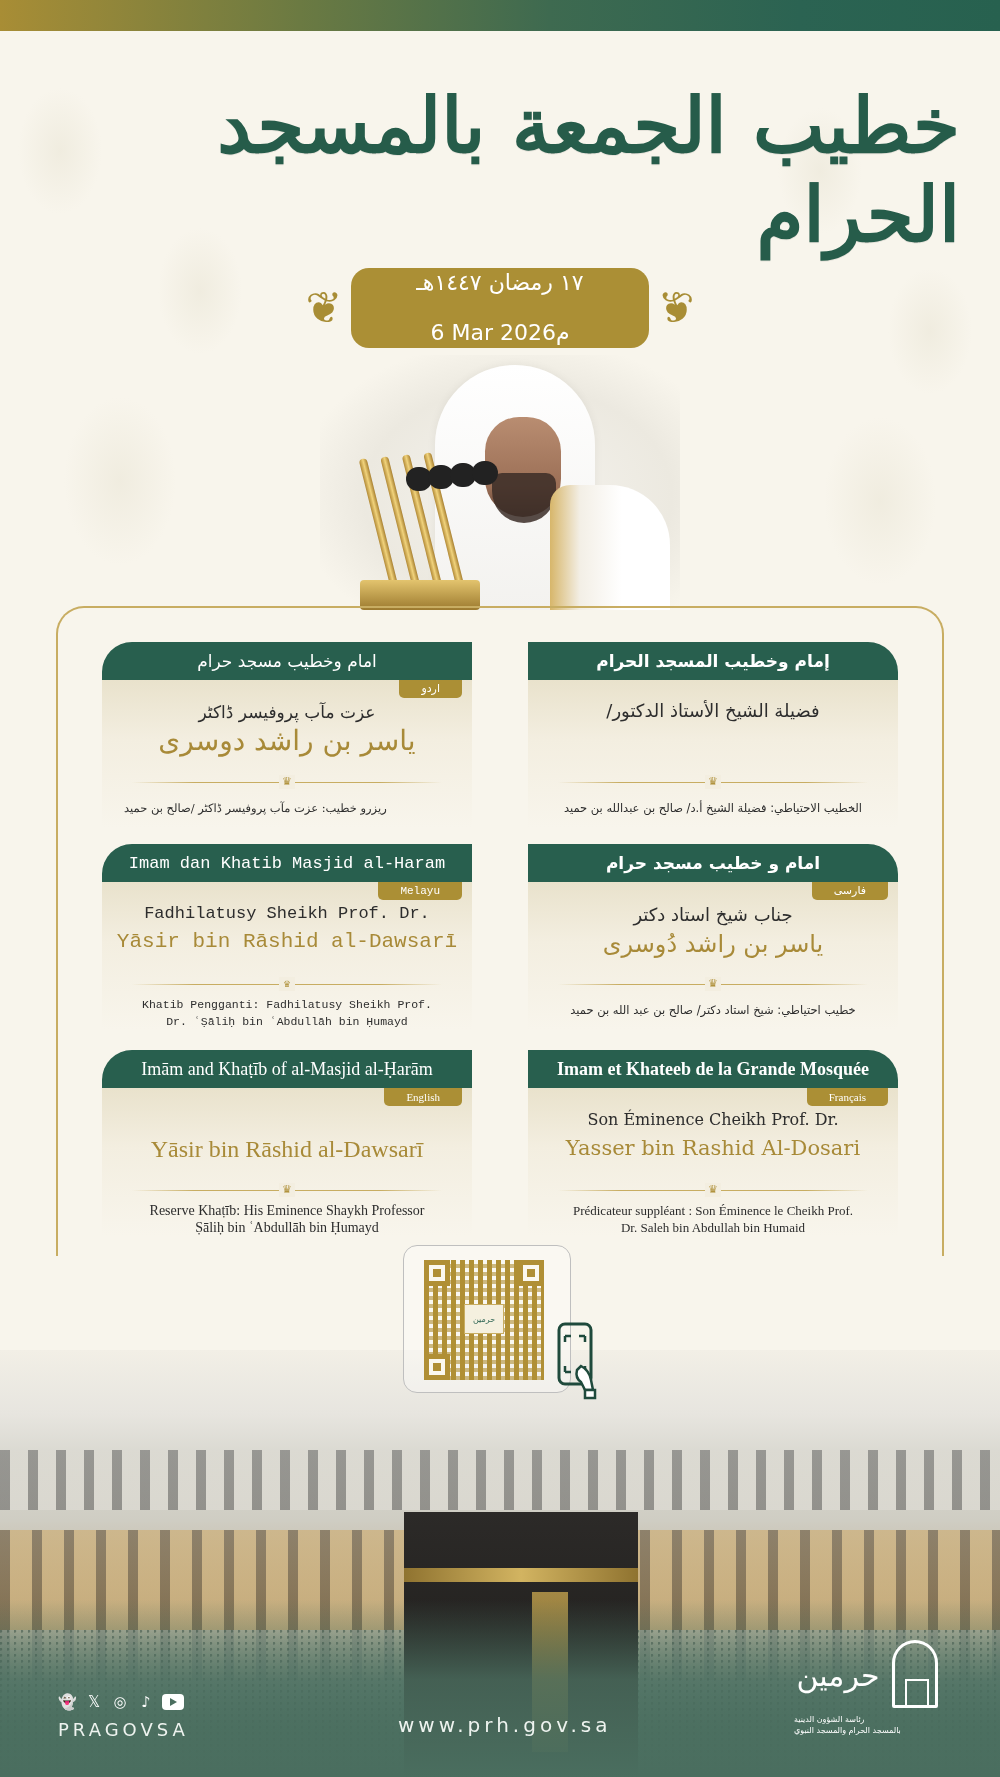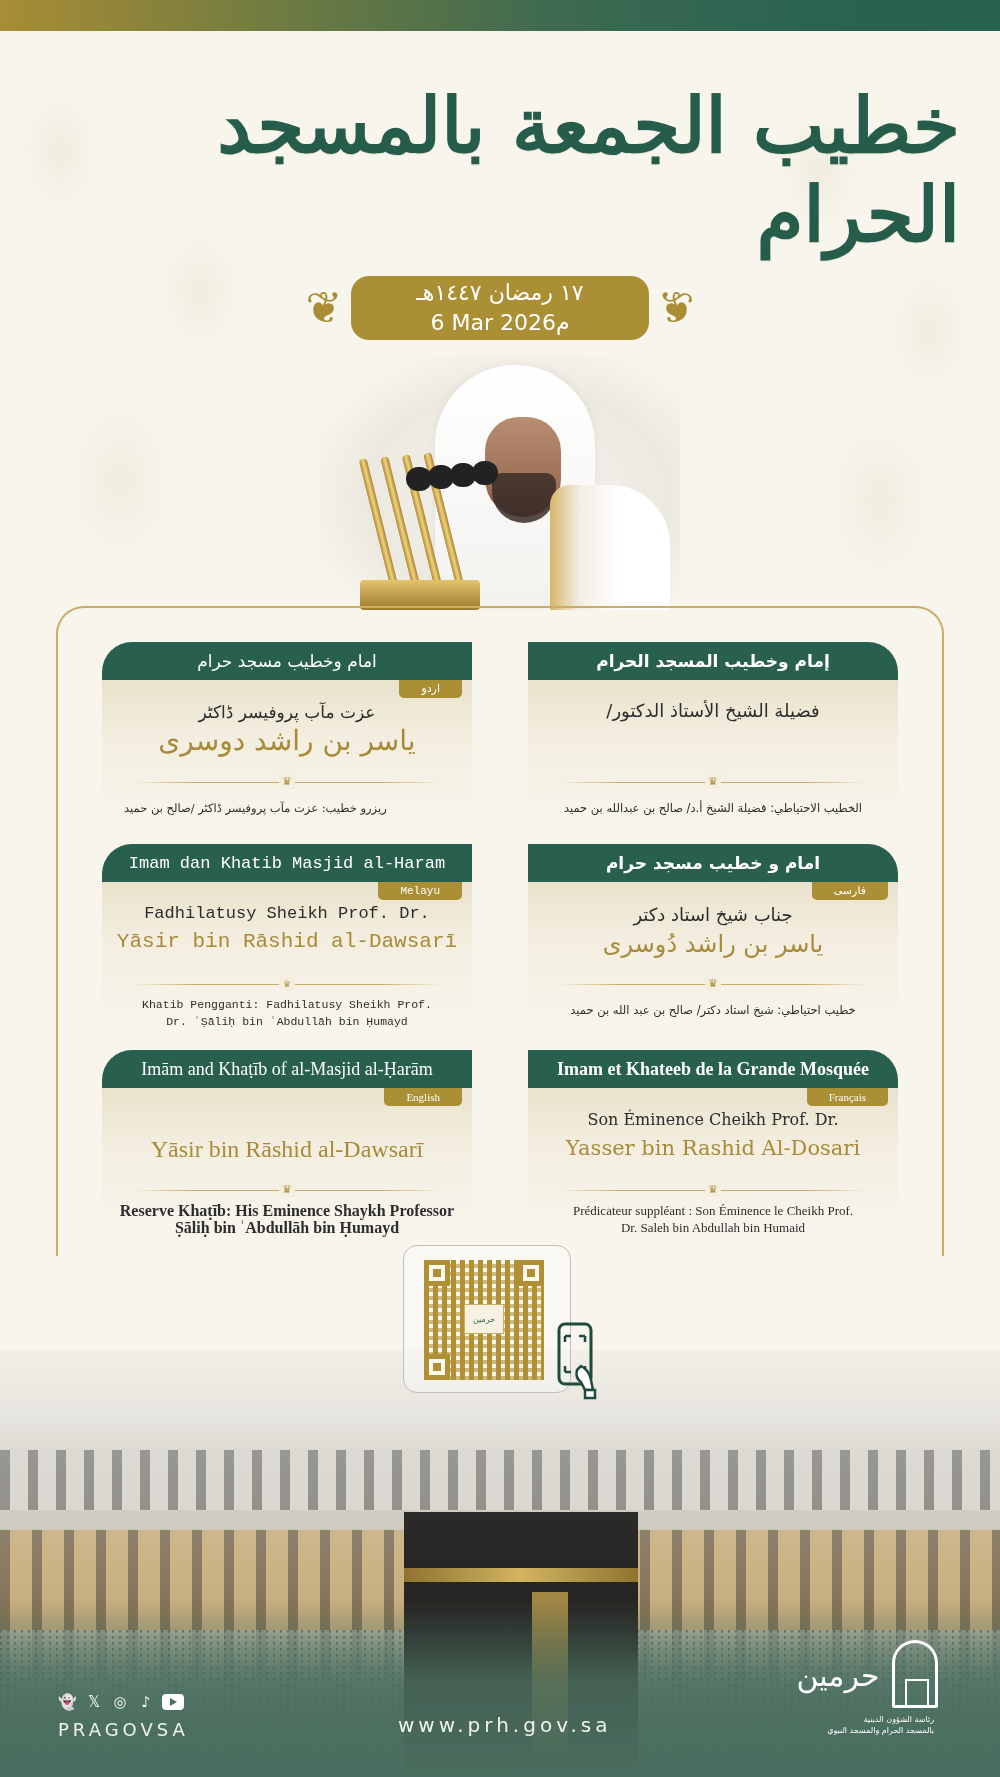--- a/index.html
+++ b/index.html
@@ -34,22 +34,22 @@
     font-weight: bold;
   }
   .date-wrap {
     position: absolute; left: 300px; top: 270px; width: 400px; height: 76px;
     display: flex; align-items: center; justify-content: center;
   }
   .ornament {
     width: 42px; height: 62px; color: #a88d35; font-size: 44px; line-height: 62px; text-align: center;
   }
   .date-pill {
-    width: 298px; height: 64px; background: #ab8f35; border-radius: 18px;
-    display: flex; flex-direction: column; align-items: center; justify-content: center;
+    width: 298px; height: 80px; background: #ab8f35; border-radius: 18px;
+    display: flex; flex-direction: column; align-items: center; justify-content: space-between;
     color: #fff; font-family: "DejaVu Sans", sans-serif; font-size: 22px; line-height: 30px;
     margin: 0 6px;
   }
   .date-pill .hijri { direction: rtl; }
   .portrait {
     position: absolute; left: 320px; top: 355px; width: 360px; height: 255px;
     background: radial-gradient(ellipse at 55% 55%, #f5f3ee 0%, #ece9e0 55%, rgba(248,245,236,0) 80%);
     overflow: hidden;
   }
   .ghutra {
@@ -228,21 +228,21 @@
     border: 3px solid #fff; border-radius: 23px 23px 2px 2px;
   }
   .logo .arch::after {
     content: ""; position: absolute; left: 10px; top: 36px; width: 20px; height: 24px; border: 2px solid #fff;
   }
   .logo .word {
     position: absolute; left: 0; top: 18px; width: 96px; text-align: center;
     font-family: "DejaVu Serif", serif; font-size: 30px; direction: rtl; color: #fff;
   }
   .logo .sub {
-    position: absolute; left: 4px; top: 74px; width: 140px; text-align: right;
+    position: absolute; left: 4px; top: 74px; width: 140px; text-align: left;
     font-size: 8px; direction: rtl; line-height: 11px; color: #fff;
   }
 </style>
 </head>
 <body>
 
 <div class="topbar"></div>
 <div class="bg-pattern"></div>
 
 <div class="title">خطيب الجمعة بالمسجد الحرام</div>
@@ -328,21 +328,21 @@
 </div>
 
 <div class="card left" style="left:102px; top:1050px;">
   <div class="card-head lib-serif" style="font-size:18px;">Imām and Khaṭīb of al-Masjid al-Ḥarām</div>
   <div class="card-body">
     <div class="lang-badge lib-serif">English</div>
     <div class="line2 lib-serif" style="font-size:24px;">Yāsir bin Rāshid al-Dawsarī</div>
     <div class="divider">
         <span class="orn">♛</span>
       </div>
-    <div class="reserve lib-serif" style="font-size:16px;font-weight:bold;">
+    <div class="reserve lib-serif" style="font-size:14px;">
       <div>Reserve Khaṭīb: His Eminence Shaykh Professor</div>
       <div>Ṣāliḥ bin ʿAbdullāh bin Ḥumayd</div>
     </div>
   </div>
 </div>
 
 <div class="card right" style="left:528px; top:1050px;">
   <div class="card-head lib-serif" style="font-size:18px;">Imam et Khateeb de la Grande Mosquée</div>
   <div class="card-body">
     <div class="lang-badge lib-serif">Français</div>

